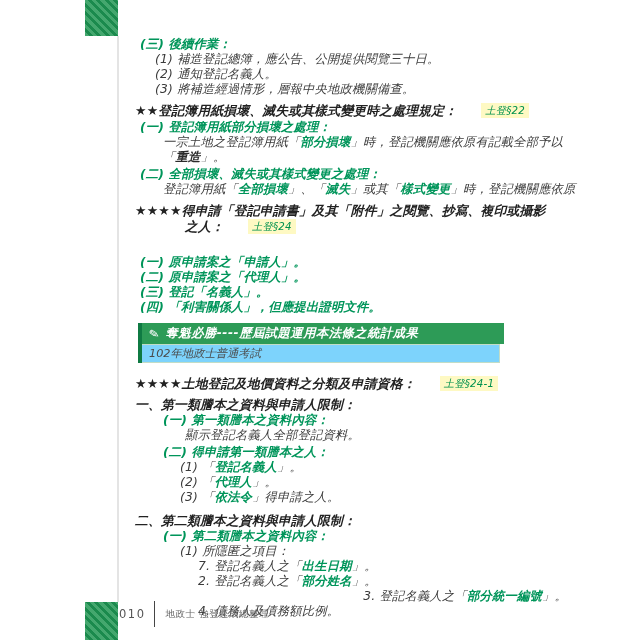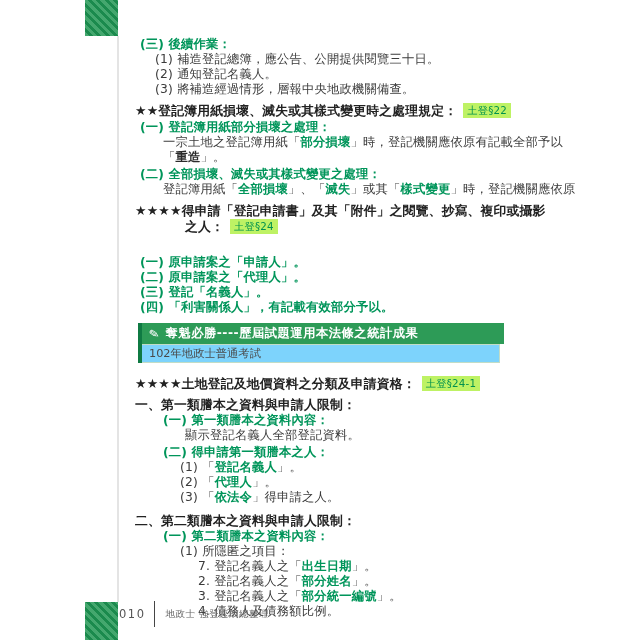--- a/index.html
+++ b/index.html
@@ -8,29 +8,29 @@
     font-family:"DejaVu Sans","Liberation Sans",sans-serif;
   }
   .stripe{
     position:absolute;left:85px;width:33px;
     background:repeating-linear-gradient(45deg,#44a76e 0 3px,#1b8a4d 3px 6px);
   }
   #stripe-top{top:0;height:36px;}
   #stripe-bottom{top:602px;height:38px;}
   #left-rule{position:absolute;left:117px;top:36px;width:2px;height:566px;background:#e4e4e4;}
 
-  #content{position:absolute;left:135px;top:37px;width:432px;}
+  #content{position:absolute;left:135px;top:37px;width:432px;font-style:italic;}
   .line{line-height:15px;font-size:12.3px;color:#3b3b3b;white-space:nowrap;letter-spacing:0.2px;}
   .seg-b{color:#3b3b3b;}
   .seg-g{color:#00955a;font-weight:bold;}
   .seg-bd{color:#2b2b2b;font-weight:bold;}
   .seg-hd{color:#222222;font-weight:bold;font-size:12.8px;}
   .seg-tag{
-    background:#bef264;color:#00914e;font-size:10.3px;
-    padding:1px 4px 2px 4px;margin-left:6px;vertical-align:1px;
+    background:#fef9c3;color:#00914e;font-size:10.3px;
+    padding:1px 4px 2px 4px;margin-left:24px;vertical-align:1px;
   }
 
   #banner{margin:8px 0 0 3px;width:362px;border-left:4px solid #0f7a43;}
   #banner-main{
     height:21px;background:#2d9b57;color:#ffffff;display:flex;align-items:center;
     padding-left:7px;font-size:12.3px;font-weight:bold;letter-spacing:0.5px;
   }
   #banner-icon{margin-right:6px;font-size:12px;font-weight:normal;transform:rotate(-12deg);}
   #banner-sub{
     height:19px;background:#7dd3fc;border:1px solid #c2dcc6;border-left:none;
@@ -61,21 +61,21 @@
       <div class="line" style="padding-left: 5px; margin-top: 1px;"><span class="seg-g">(一) 登記簿用紙部分損壞之處理：</span></div>
       <div class="line" style="padding-left: 28px;"><span class="seg-b">一宗土地之登記簿用紙「</span><span class="seg-g">部分損壞</span><span class="seg-b">」時，登記機關應依原有記載全部予以</span></div>
       <div class="line" style="padding-left: 28px;"><span class="seg-b">「</span><span class="seg-bd">重造</span><span class="seg-b">」。</span></div>
       <div class="line" style="padding-left: 5px; margin-top: 2px;"><span class="seg-g">(二) 全部損壞、滅失或其樣式變更之處理：</span></div>
       <div class="line" style="padding-left: 28px;"><span class="seg-b">登記簿用紙「</span><span class="seg-g">全部損壞</span><span class="seg-b">」、「</span><span class="seg-g">滅失</span><span class="seg-b">」或其「</span><span class="seg-g">樣式變更</span><span class="seg-b">」時，登記機關應依原</span></div>
       <div class="line" style="padding-left: 0px; margin-top: 6px;"><span class="seg-hd">★★★★得申請「登記申請書」及其「附件」之閱覽、抄寫、複印或攝影</span></div>
       <div class="line" style="padding-left: 50px;"><span class="seg-hd">之人：</span><span class="seg-tag">土登§24</span></div>
       <div class="line" style="padding-left: 5px; margin-top: 20px;"><span class="seg-g">(一) 原申請案之「申請人」。</span></div>
       <div class="line" style="padding-left: 5px;"><span class="seg-g">(二) 原申請案之「代理人」。</span></div>
       <div class="line" style="padding-left: 5px;"><span class="seg-g">(三) 登記「名義人」。</span></div>
-      <div class="line" style="padding-left: 5px;"><span class="seg-g">(四) 「利害關係人」，有記載有效部分予以。</span></div>
+      <div class="line" style="padding-left: 5px;"><span class="seg-g">(四) 「利害關係人」，但應提出證明文件。</span></div>
     </div>
 
   <div id="banner">
     <div id="banner-main">
       <span id="banner-icon">✎</span>
       <span>奪魁必勝----歷屆試題運用本法條之統計成果</span>
     </div>
     <div id="banner-sub">
       <span>102年地政士普通考試</span>
     </div>
@@ -88,21 +88,21 @@
       <div class="line" style="padding-left: 50px;"><span class="seg-b">顯示登記名義人全部登記資料。</span></div>
       <div class="line" style="padding-left: 28px; margin-top: 2px;"><span class="seg-g">(二) 得申請第一類謄本之人：</span></div>
       <div class="line" style="padding-left: 45px;"><span class="seg-b">(1) 「</span><span class="seg-g">登記名義人</span><span class="seg-b">」。</span></div>
       <div class="line" style="padding-left: 45px;"><span class="seg-b">(2) 「</span><span class="seg-g">代理人</span><span class="seg-b">」。</span></div>
       <div class="line" style="padding-left: 45px;"><span class="seg-b">(3) 「</span><span class="seg-g">依法令</span><span class="seg-b">」得申請之人。</span></div>
       <div class="line" style="padding-left: 0px; margin-top: 8px;"><span class="seg-hd">二、第二類謄本之資料與申請人限制：</span></div>
       <div class="line" style="padding-left: 28px;"><span class="seg-g">(一) 第二類謄本之資料內容：</span></div>
       <div class="line" style="padding-left: 45px;"><span class="seg-b">(1) 所隱匿之項目：</span></div>
       <div class="line" style="padding-left: 63px;"><span class="seg-b">7. 登記名義人之「</span><span class="seg-g">出生日期</span><span class="seg-b">」。</span></div>
       <div class="line" style="padding-left: 63px;"><span class="seg-b">2. 登記名義人之「</span><span class="seg-g">部分姓名</span><span class="seg-b">」。</span></div>
-      <div class="line" style="padding-left: 63px;"><span class="seg-b">3. 登記名義人之「</span><span class="seg-g">部分統一編號</span><span class="seg-b">」。</span></div>
+      <div class="line" style="padding-left: 63px; text-align: right;"><span class="seg-b">3. 登記名義人之「</span><span class="seg-g">部分統一編號</span><span class="seg-b">」。</span></div>
       <div class="line" style="padding-left: 63px;"><span class="seg-b">4. 債務人及債務額比例。</span></div>
     </div>
 </div>
 
 <div id="footer">
   <span id="page-number">010</span>
   <span id="footer-divider"></span>
   <span id="footer-title">地政士 強登速成總整理</span>
 </div>
 

